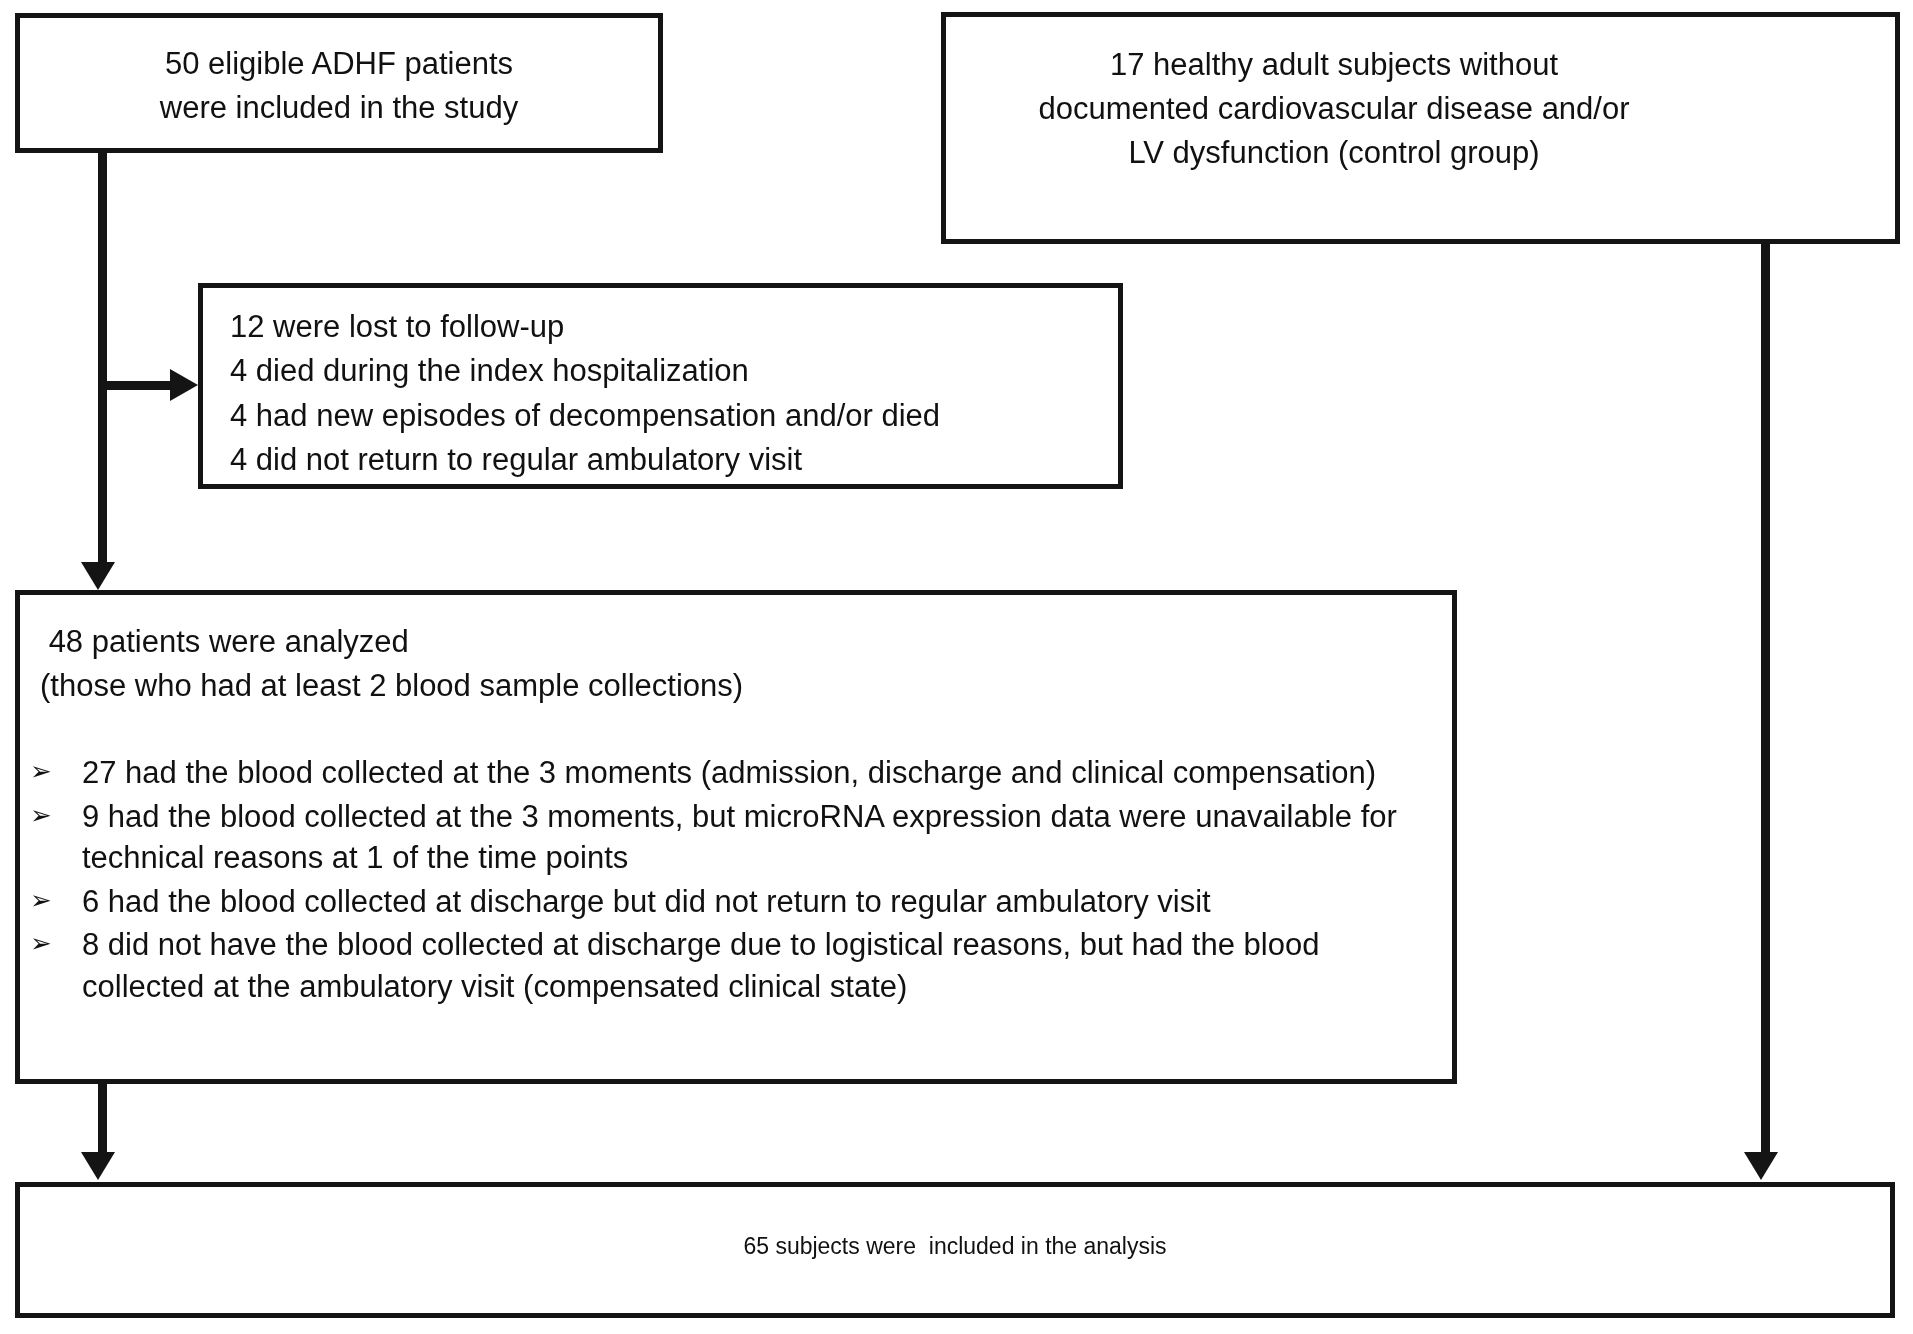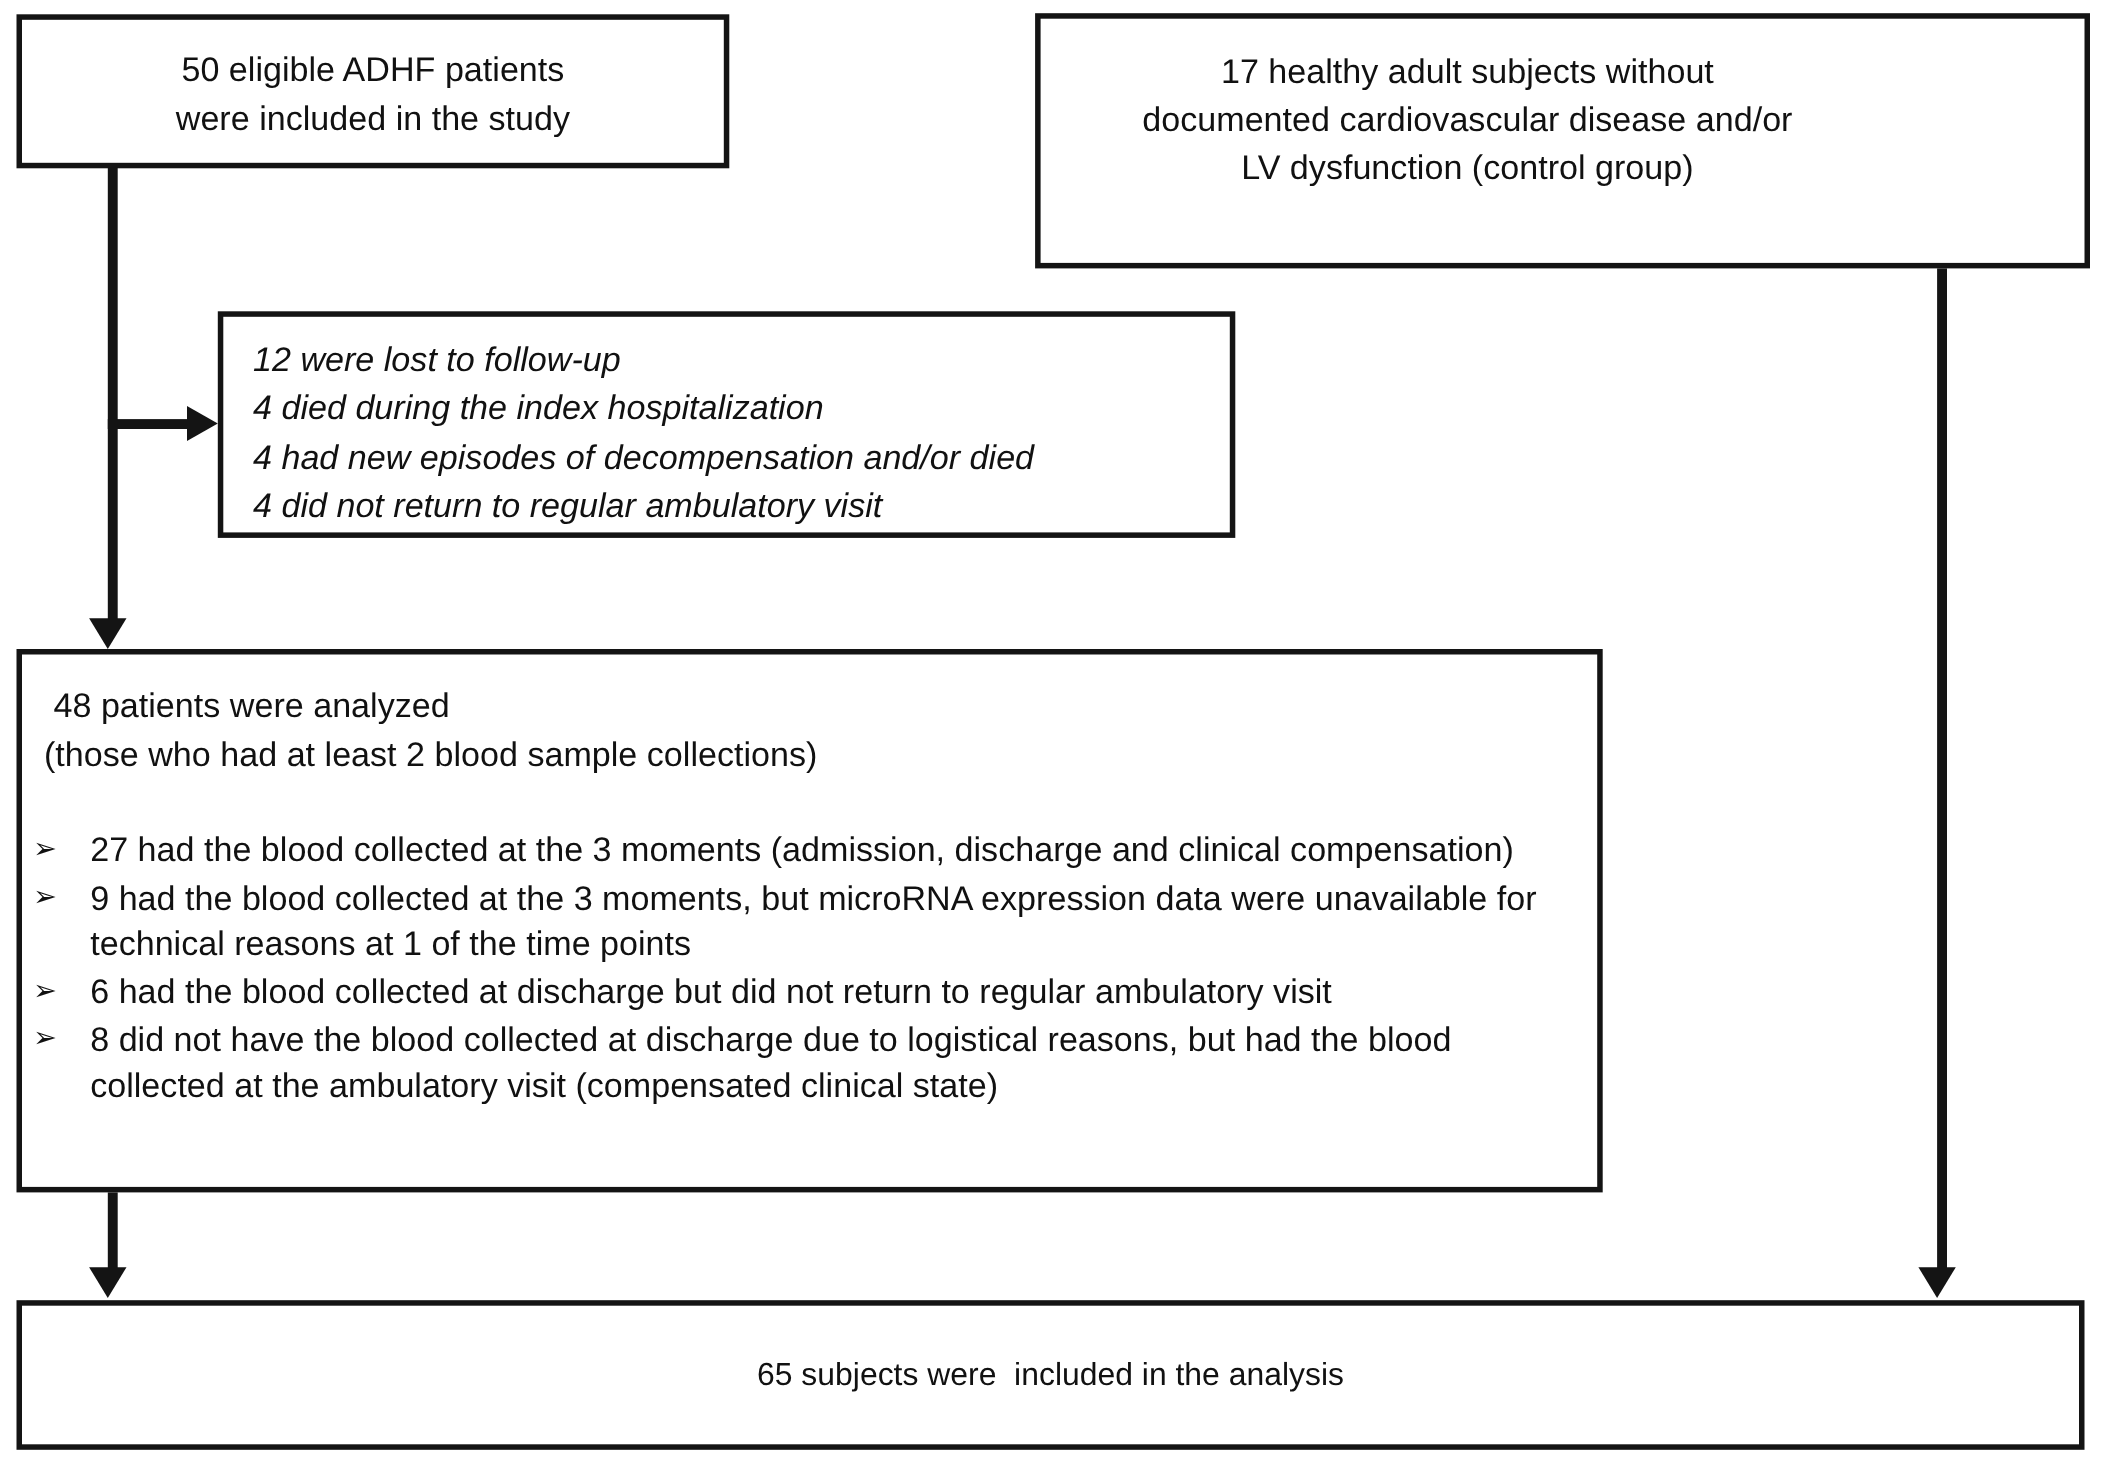--- a/index.html
+++ b/index.html
@@ -51,21 +51,21 @@
     left: 941px; top: 43px; width: 786px;
     font-size: 31px; line-height: 1.42;
   }
 
   
   #box-lost {
     left: 198px; top: 283px; width: 925px; height: 206px;
   }
   #box-lost-text {
     left: 230px; top: 305px; width: 880px;
-    font-size: 31px; line-height: 1.43; font-style: italic;
+    font-size: 31px; line-height: 1.43;
   }
 
   
   #box-analyzed {
     left: 15px; top: 590px; width: 1442px; height: 494px;
   }
   #box-analyzed-head {
     left: 40px; top: 620px; width: 1390px;
     font-size: 31px; line-height: 1.42;
   }
@@ -90,21 +90,21 @@
     line-height: 1.45;
     color: #111111;
   }
 
   
   #box-final {
     left: 15px; top: 1182px; width: 1880px; height: 136px;
   }
   #box-final-text {
     left: 15px; top: 1232px; width: 1880px;
-    font-size: 29px;
+    font-size: 23px;
   }
 
   
   .vline {
     position: absolute;
     background: #141414;
   }
   .hline {
     position: absolute;
     background: #141414;

